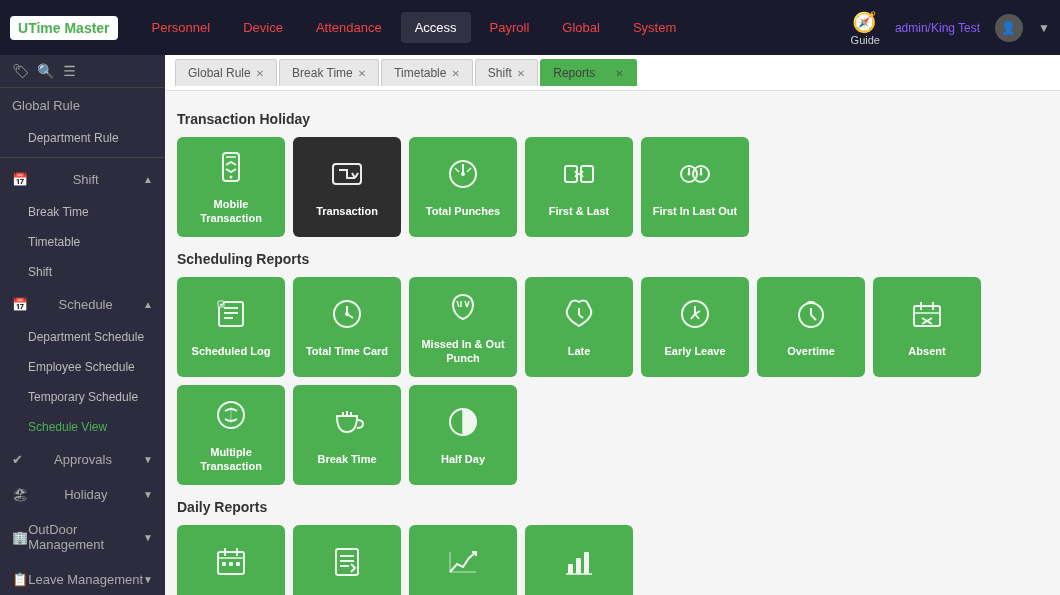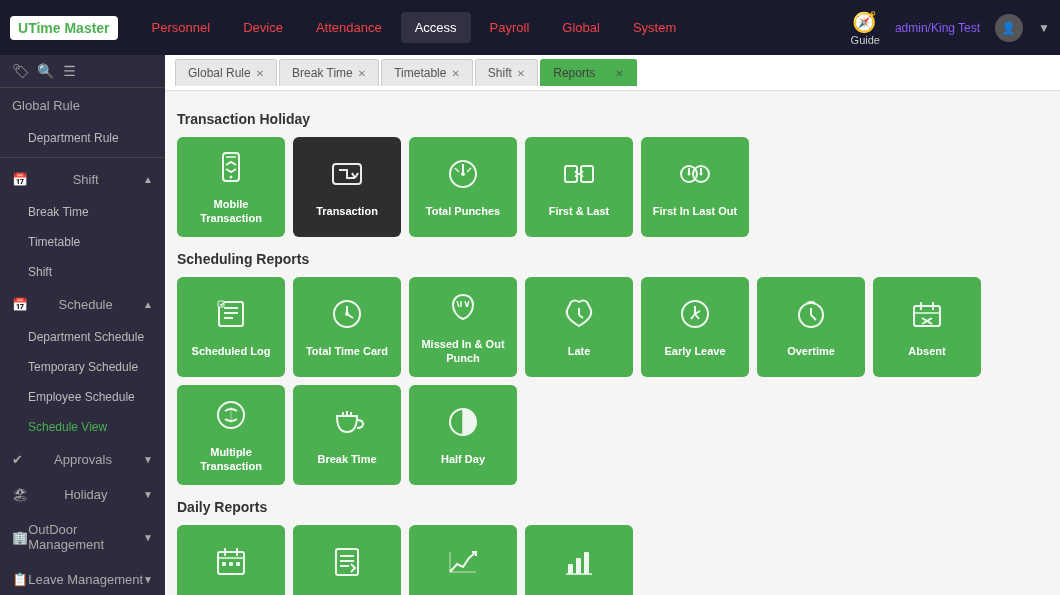--- a/index.html
+++ b/index.html
@@ -214,22 +214,22 @@
     <div class="sidebar-item">Break Time</div>
     <div class="sidebar-item">Timetable</div>
     <div class="sidebar-item">Shift</div>
 
     <div class="sidebar-section-header">
       <span>📅</span>
       <span>Schedule</span>
       <span class="chevron">▲</span>
     </div>
     <div class="sidebar-item">Department Schedule</div>
+    <div class="sidebar-item">Employee Schedule</div>
     <div class="sidebar-item">Temporary Schedule</div>
-    <div class="sidebar-item">Employee Schedule</div>
     <div class="sidebar-item active">Schedule View</div>
 
     <div class="sidebar-section-header">
       <span>✔</span>
       <span>Approvals</span>
       <span class="chevron">▼</span>
     </div>
 
     <div class="sidebar-section-header">
       <span>🏖</span>

